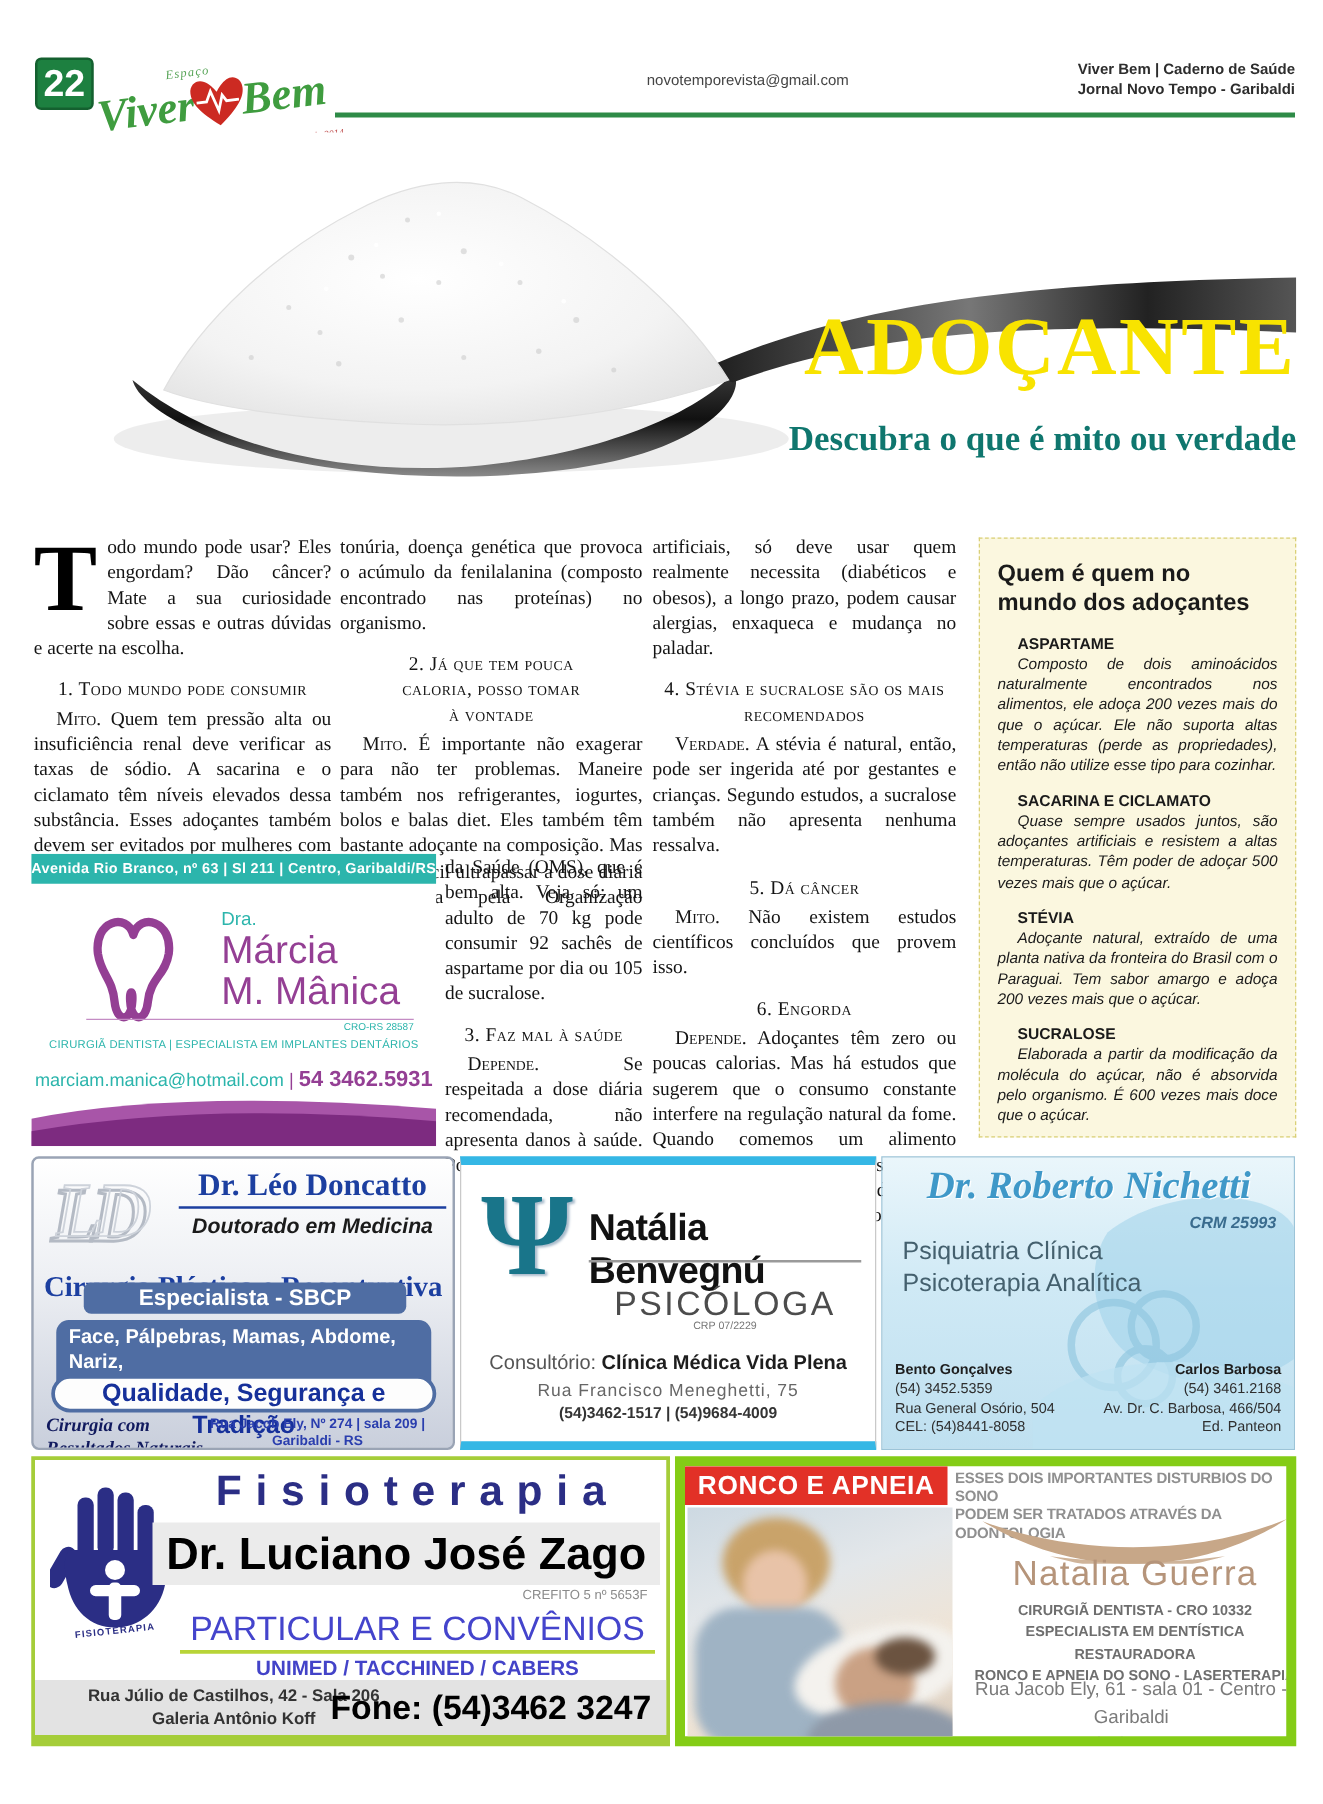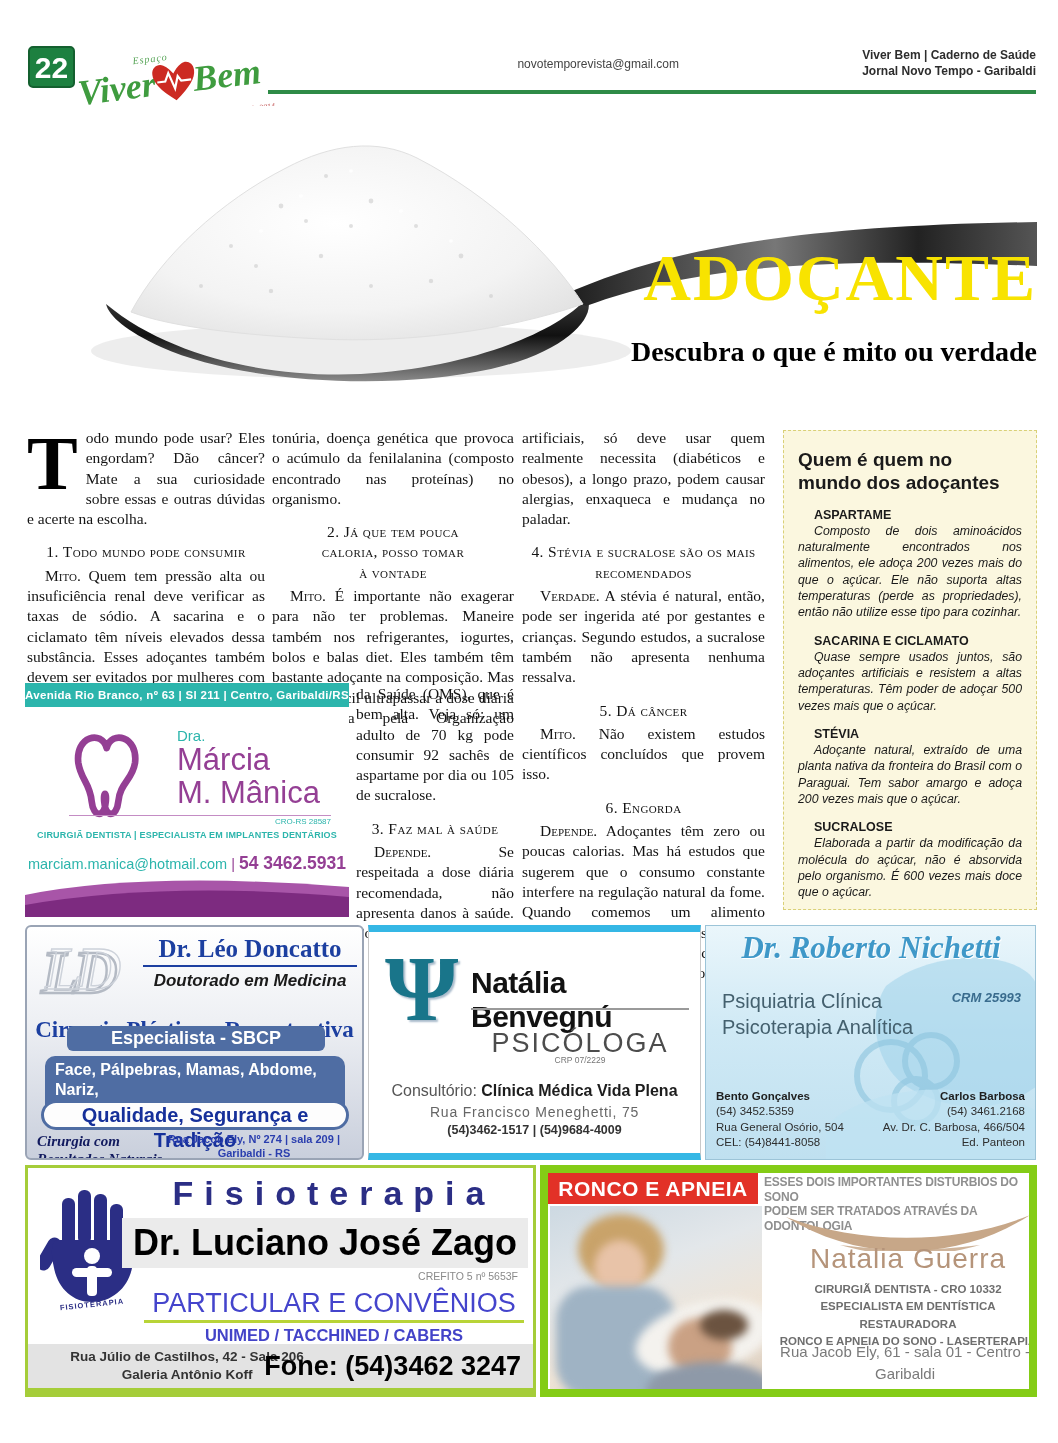--- a/index.html
+++ b/index.html
@@ -17,21 +17,21 @@
   .logo-heart{width:46px;height:42px;margin:0 -4px;}
   .logo-bem{font:italic bold 36px "Liberation Serif",serif;color:#3f9c3f;}
   .logo-date{position:absolute;right:6px;bottom:2px;font:italic 8px "Liberation Serif",serif;color:#c05050;}
   .header-email{left:379px;top:57px;width:300px;text-align:right;font-size:12px;color:#444;}
   .header-right{right:22px;top:47px;width:290px;text-align:right;font-weight:bold;font-size:12px;line-height:1.35;color:#2d2d2d;}
   .header-line{left:268px;top:90px;width:768px;height:4px;background:#2e8b47;}
 
   
   .hero{left:21px;top:106px;width:1016px;height:322px;background:#fff;}
   .hero-title{right:21px;top:240px;font:bold 66px "Liberation Serif",serif;color:#f8e300;letter-spacing:2px;}
-  .hero-sub{right:21px;top:336px;font:bold 28px "Liberation Serif",serif;color:#000000;}
+  .hero-sub{right:21px;top:336px;font:bold 28px "Liberation Serif",serif;color:#0f766e;}
 
   
   .col{position:absolute;font-family:"Liberation Serif",serif;font-size:15.5px;line-height:1.31;
        text-align:justify;color:#141414;}
   .col1{left:27px;top:428px;width:238px;}
   .col2a{left:272px;top:428px;width:242px;}
   .col2b{left:356px;top:684px;width:158px;}
   .col3{left:522px;top:428px;width:243px;}
   .h-sc{text-align:center;font-variant:small-caps;letter-spacing:.4px;margin:13px 0 3px;}
   .h-sc span{display:block;}
@@ -51,21 +51,21 @@
   .ad-manica{left:25px;top:683px;width:324px;height:234px;background:#fff;overflow:hidden;}
   .manica-bar{position:absolute;left:0;top:0;width:100%;height:24px;background:#2cb5ac;color:#fff;
               font:bold 11.5px/24px "Liberation Sans",sans-serif;text-align:center;letter-spacing:.3px;}
   .tooth{position:absolute;left:30px;top:40px;width:100px;height:100px;}
   .manica-dra{position:absolute;left:152px;top:44px;color:#2cb5ac;font-size:15px;}
   .manica-n1{position:absolute;left:152px;top:59px;color:#943f94;font-size:31px;}
   .manica-n2{position:absolute;left:152px;top:92px;color:#943f94;font-size:31px;}
   .manica-cro{position:absolute;left:44px;top:132px;width:262px;border-top:1px solid #c48cc4;
               text-align:right;color:#2cb5ac;font-size:8px;padding-top:1px;}
   .manica-spec{position:absolute;left:8px;top:147px;width:308px;text-align:center;color:#2cb5ac;
-               font-weight:bold;font-size:9px;letter-spacing:.2px;}
+               font-weight:normal;font-size:9px;letter-spacing:.2px;}
   .manica-contact{position:absolute;left:0;top:170px;width:100%;text-align:center;}
   .manica-email{color:#2cb5ac;font-size:14.5px;}
   .manica-sep{color:#943f94;font-size:14.5px;}
   .manica-phone{color:#943f94;font-weight:bold;font-size:17.5px;}
   .manica-wave{position:absolute;left:0;bottom:0;width:324px;height:48px;}
 
   
   .ad-doncatto{left:25px;top:925px;width:339px;height:235px;border:2px solid #9aa4b5;border-radius:6px;
                background:linear-gradient(180deg,#ffffff 0%,#eef0f4 40%,#c9cfdc 100%);box-sizing:border-box;overflow:hidden;}
   .ld-logo{position:absolute;left:8px;top:4px;width:112px;height:78px;}
@@ -97,21 +97,21 @@
   .ben-consult b{color:#1d1d1d;}
   .ben-addr{position:absolute;left:0;top:172px;width:100%;text-align:center;color:#666;font-size:14px;letter-spacing:.8px;}
   .ben-phones{position:absolute;left:0;top:191px;width:100%;text-align:center;color:#333;font-weight:bold;font-size:12.5px;}
 
   
   .ad-nichetti{left:705px;top:925px;width:331px;height:235px;border:1px solid #9cc4d8;box-sizing:border-box;
                background:linear-gradient(180deg,#eaf6fb 0%,#cfe9f5 45%,#bfe0f0 100%);overflow:hidden;}
   .nic-bg{position:absolute;left:0;top:0;width:331px;height:235px;}
   .nic-name{position:absolute;left:4px;top:4px;width:322px;text-align:center;color:#3f98c8;
             font:italic bold 31px "Liberation Serif",serif;text-shadow:1px 1px 0 #fff;}
-  .nic-crm{position:absolute;right:14px;top:44px;color:#3a6c8e;font:italic bold 13px "Liberation Sans",sans-serif;margin-top:20px;}
+  .nic-crm{position:absolute;right:14px;top:44px;color:#3a6c8e;font:italic bold 13px "Liberation Sans",sans-serif;}
   .nic-line{position:absolute;left:16px;color:#44606e;font-size:20px;}
   .nic-contact{position:absolute;bottom:8px;font-size:11.5px;line-height:1.35;color:#2e2e2e;}
   .nic-contact .city{font-weight:bold;color:#1e1e1e;}
   .nic-left{left:10px;}
   .nic-right{right:10px;text-align:right;}
 
   
   .ad-fisio{left:25px;top:1165px;width:511px;height:232px;background:#fff;border:3px solid #a5cd39;
             border-bottom:9px solid #a5cd39;box-sizing:border-box;overflow:hidden;}
   .fisio-logo{position:absolute;left:12px;top:16px;width:104px;height:128px;}

